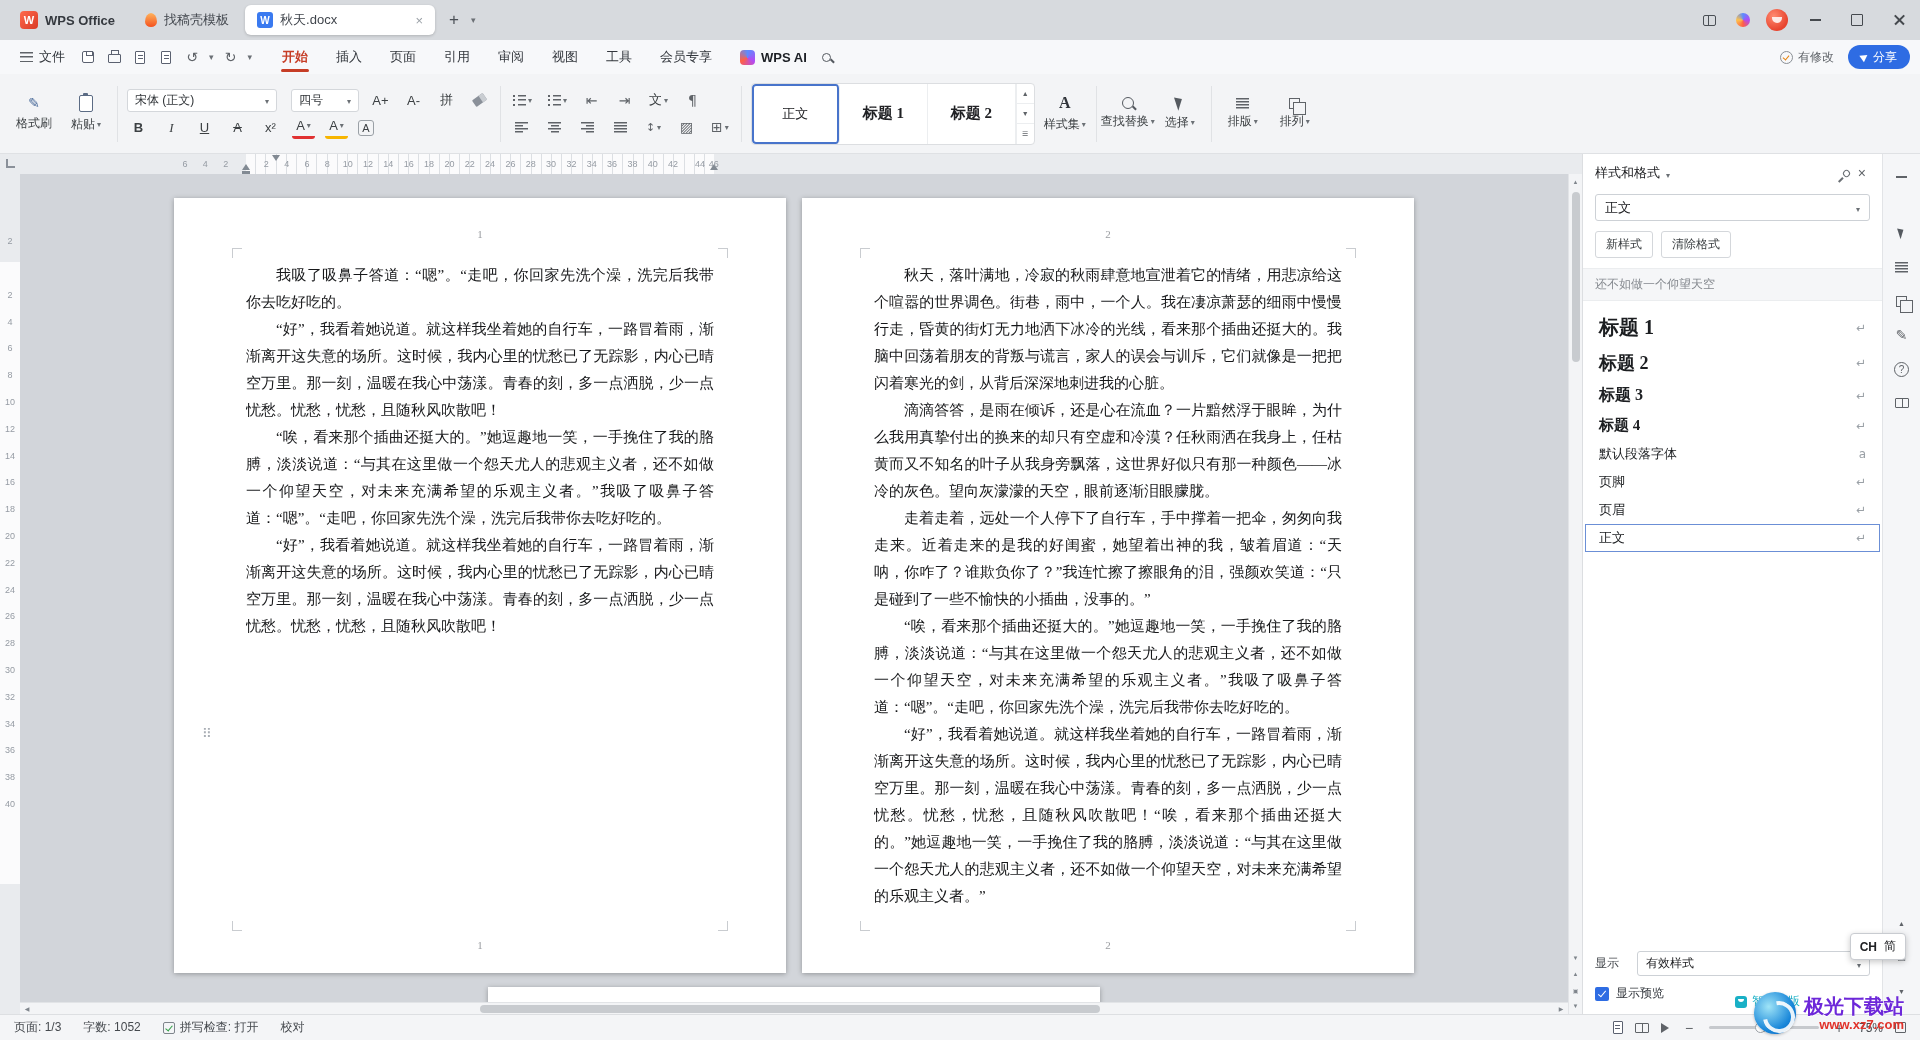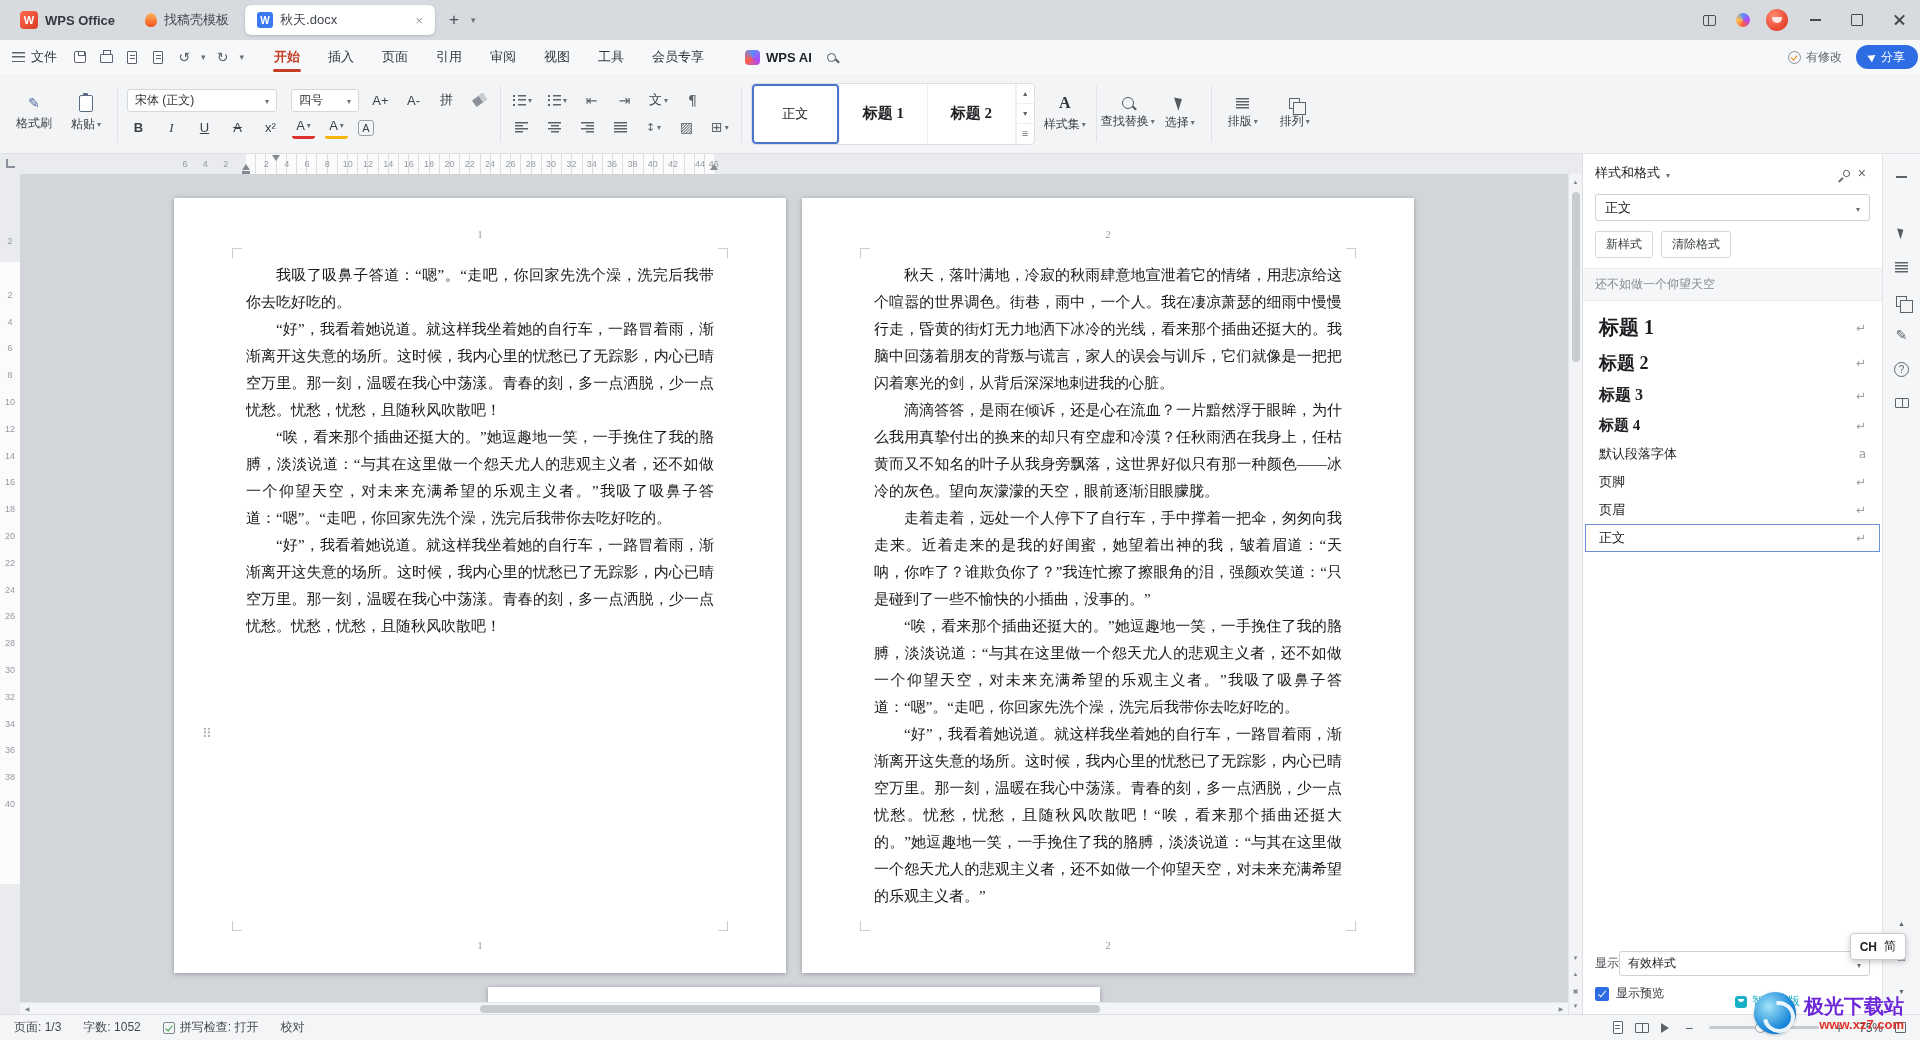--- a/index.html
+++ b/index.html
@@ -25,36 +25,36 @@
 .skin-ic{width:14px;height:14px;border-radius:50%;background:conic-gradient(#5b8cff,#b14bf4,#ff5f45,#ffc24b,#5b8cff)}
 .avatar{width:22px;height:22px;border-radius:50%;background:radial-gradient(circle at 35% 32%,#ff8a70,#e8442e 70%);position:relative}
 .avatar::after{content:"";position:absolute;left:6px;top:8px;width:10px;height:6px;border-radius:0 0 8px 8px;background:rgba(255,255,255,.85)}
 .wc{width:42px;height:40px;display:flex;align-items:center;justify-content:center;position:relative}
 .wc-min::before{content:"";width:11px;height:1.6px;background:#45494e}
 .wc-max::before{content:"";width:10px;height:10px;border:1.4px solid #45494e;border-radius:1px}
 .wc-close::before,.wc-close::after{content:"";position:absolute;width:13px;height:1.6px;background:#45494e}
 .wc-close::before{transform:rotate(45deg)}.wc-close::after{transform:rotate(-45deg)}
 
 
-.menubar{height:34px;background:#f7f8fa;display:flex;align-items:center;padding:0 2px}
+.menubar{height:34px;background:#f7f8fa;display:flex;align-items:center;padding:0 10px}
 .file-btn{display:flex;align-items:center;gap:6px;padding:0 10px;height:100%;font-size:13px;color:#33373d}
 .ham{width:13px;height:10px;background:linear-gradient(#5f6368 0 0) 0 0/13px 1.5px no-repeat,linear-gradient(#5f6368 0 0) 0 4.2px/13px 1.5px no-repeat,linear-gradient(#5f6368 0 0) 0 8.5px/13px 1.5px no-repeat}
 .qbtn{width:24px;height:24px;display:flex;align-items:center;justify-content:center;border-radius:3px;color:#5f6368;margin:0 1px}
 .ico-save{width:12px;height:12px;border:1.4px solid #5b6170;border-radius:2px;position:relative;background:#fff}
 .ico-save::before{content:"";position:absolute;top:-1px;left:2.5px;width:5px;height:4px;border:1px solid #5b6170;border-top:none}
 .ico-print{width:13px;height:9px;border:1.4px solid #5b6170;border-radius:1px;position:relative;margin-top:2px}
 .ico-print::before{content:"";position:absolute;top:-4.4px;left:2.4px;width:6px;height:3px;border:1.4px solid #5b6170;border-bottom:none}
 .page-ic{width:10px;height:13px;border:1.3px solid #5b6170;border-radius:1px;position:relative;background:#fff}
 .page-ic::after{content:"";position:absolute;left:1.5px;top:3px;width:5px;height:1px;background:#5b6170;box-shadow:0 3px 0 #5b6170}
 .uglyph{font-size:14px;color:#5f6368;font-family:"DejaVu Sans",sans-serif}
 .menu-tabs{display:flex;margin-left:12px;height:100%}
 .mtab{padding:0 14px;height:34px;line-height:34px;font-size:13px;color:#33373d;position:relative}
 .mtab.active{color:#c63d26;font-weight:bold}
 .mtab.active::after{content:"";position:absolute;left:13px;right:13px;bottom:2px;height:3px;background:#c63d26;border-radius:2px}
-.wpsai{display:flex;align-items:center;gap:6px;margin-left:27px;font-weight:bold;color:#1d2025;font-size:13px}
+.wpsai{display:flex;align-items:center;gap:6px;margin-left:14px;font-weight:bold;color:#1d2025;font-size:13px}
 .ai-logo{width:15px;height:15px;border-radius:4px;background:conic-gradient(#5b8cff,#b14bf4,#ff5f45,#5b8cff)}
 .ico-lens{width:9px;height:9px;border:1.6px solid #555a60;border-radius:50%;position:relative;display:inline-block}
 .ico-lens::after{content:"";position:absolute;width:5px;height:1.6px;background:#555a60;transform:rotate(45deg);right:-4.4px;bottom:-1px}
 .mb-right{margin-left:auto;display:flex;align-items:center;gap:14px}
 .modified{display:flex;align-items:center;gap:5px;color:#5f6368;font-size:12px}
 .mod-ic{width:13px;height:13px;border:1.4px solid #8a8f95;border-radius:50%;position:relative}
 .mod-ic::after{content:"";position:absolute;left:3.2px;top:2px;width:3px;height:5px;border:solid #e8830c;border-width:0 1.6px 1.6px 0;transform:rotate(40deg)}
 .share-btn{display:flex;align-items:center;gap:5px;background:#2e6ce3;color:#fff;height:24px;padding:0 13px;border-radius:13px;font-size:12px}
 .share-ic{width:0;height:0;border-left:7px solid #fff;border-top:4px solid transparent;border-bottom:4px solid transparent;transform:rotate(-35deg)}
 
@@ -147,21 +147,21 @@
 .p-btns{display:flex;gap:8px;margin:0 12px 10px}
 .p-btn{border:1px solid #d4d7db;border-radius:3px;background:#fff;font-size:12px;color:#3c4043;padding:4px 10px}
 .p-hint{background:#f5f6f8;border-top:1px solid #ebedef;border-bottom:1px solid #ebedef;color:#85898f;font-size:12px;padding:7px 12px}
 .p-list{flex:1;overflow:hidden;padding:8px 0}
 .s-item{display:flex;align-items:center;justify-content:space-between;padding:5px 14px;color:#1c1e21;margin:0 2px}
 .s-item .mk{color:#9aa0a6;font-size:12px;font-family:"DejaVu Sans",sans-serif}
 .s-serif{font-family:"Liberation Serif","DejaVu Serif",serif;font-weight:bold}
 .s-h1{font-size:20px}.s-h2{font-size:18px}.s-h3{font-size:16px}.s-h4{font-size:15px}
 .s-item.selected{box-shadow:inset 0 0 0 1px #6b8fd6}
 .p-bottom{padding:8px 12px 12px;display:flex;flex-direction:column;gap:9px}
-.p-show{display:flex;align-items:center;gap:0;font-size:12px;color:#45494e}
+.p-show{display:flex;align-items:center;gap:18px;font-size:12px;color:#45494e}
 .combo2{flex:1;height:25px;border:1px solid #cdd1d6;border-radius:3px;display:flex;align-items:center;justify-content:space-between;padding:0 8px;font-size:12px;color:#202124;background:#fff}
 .p-preview{display:flex;align-items:center;gap:7px;font-size:12px;color:#33373d}
 .cbx{width:14px;height:14px;border-radius:2px;background:#2e6ce3;position:relative;flex:none}
 .cbx::after{content:"";position:absolute;left:4.6px;top:2px;width:3px;height:7px;border:solid #fff;border-width:0 1.7px 1.7px 0;transform:rotate(40deg)}
 
 
 .strip{width:38px;background:#f5f6f8;border-left:1px solid #e2e4e7;display:flex;flex-direction:column;align-items:center;padding:6px 0;flex:none}
 .st-btn{width:28px;height:28px;display:flex;align-items:center;justify-content:center;color:#5f6368;border-radius:4px;margin:3px 0;font-size:13px}
 .st-minus{width:11px;height:1.6px;background:#5f6368}
 .st-gap{height:22px}

